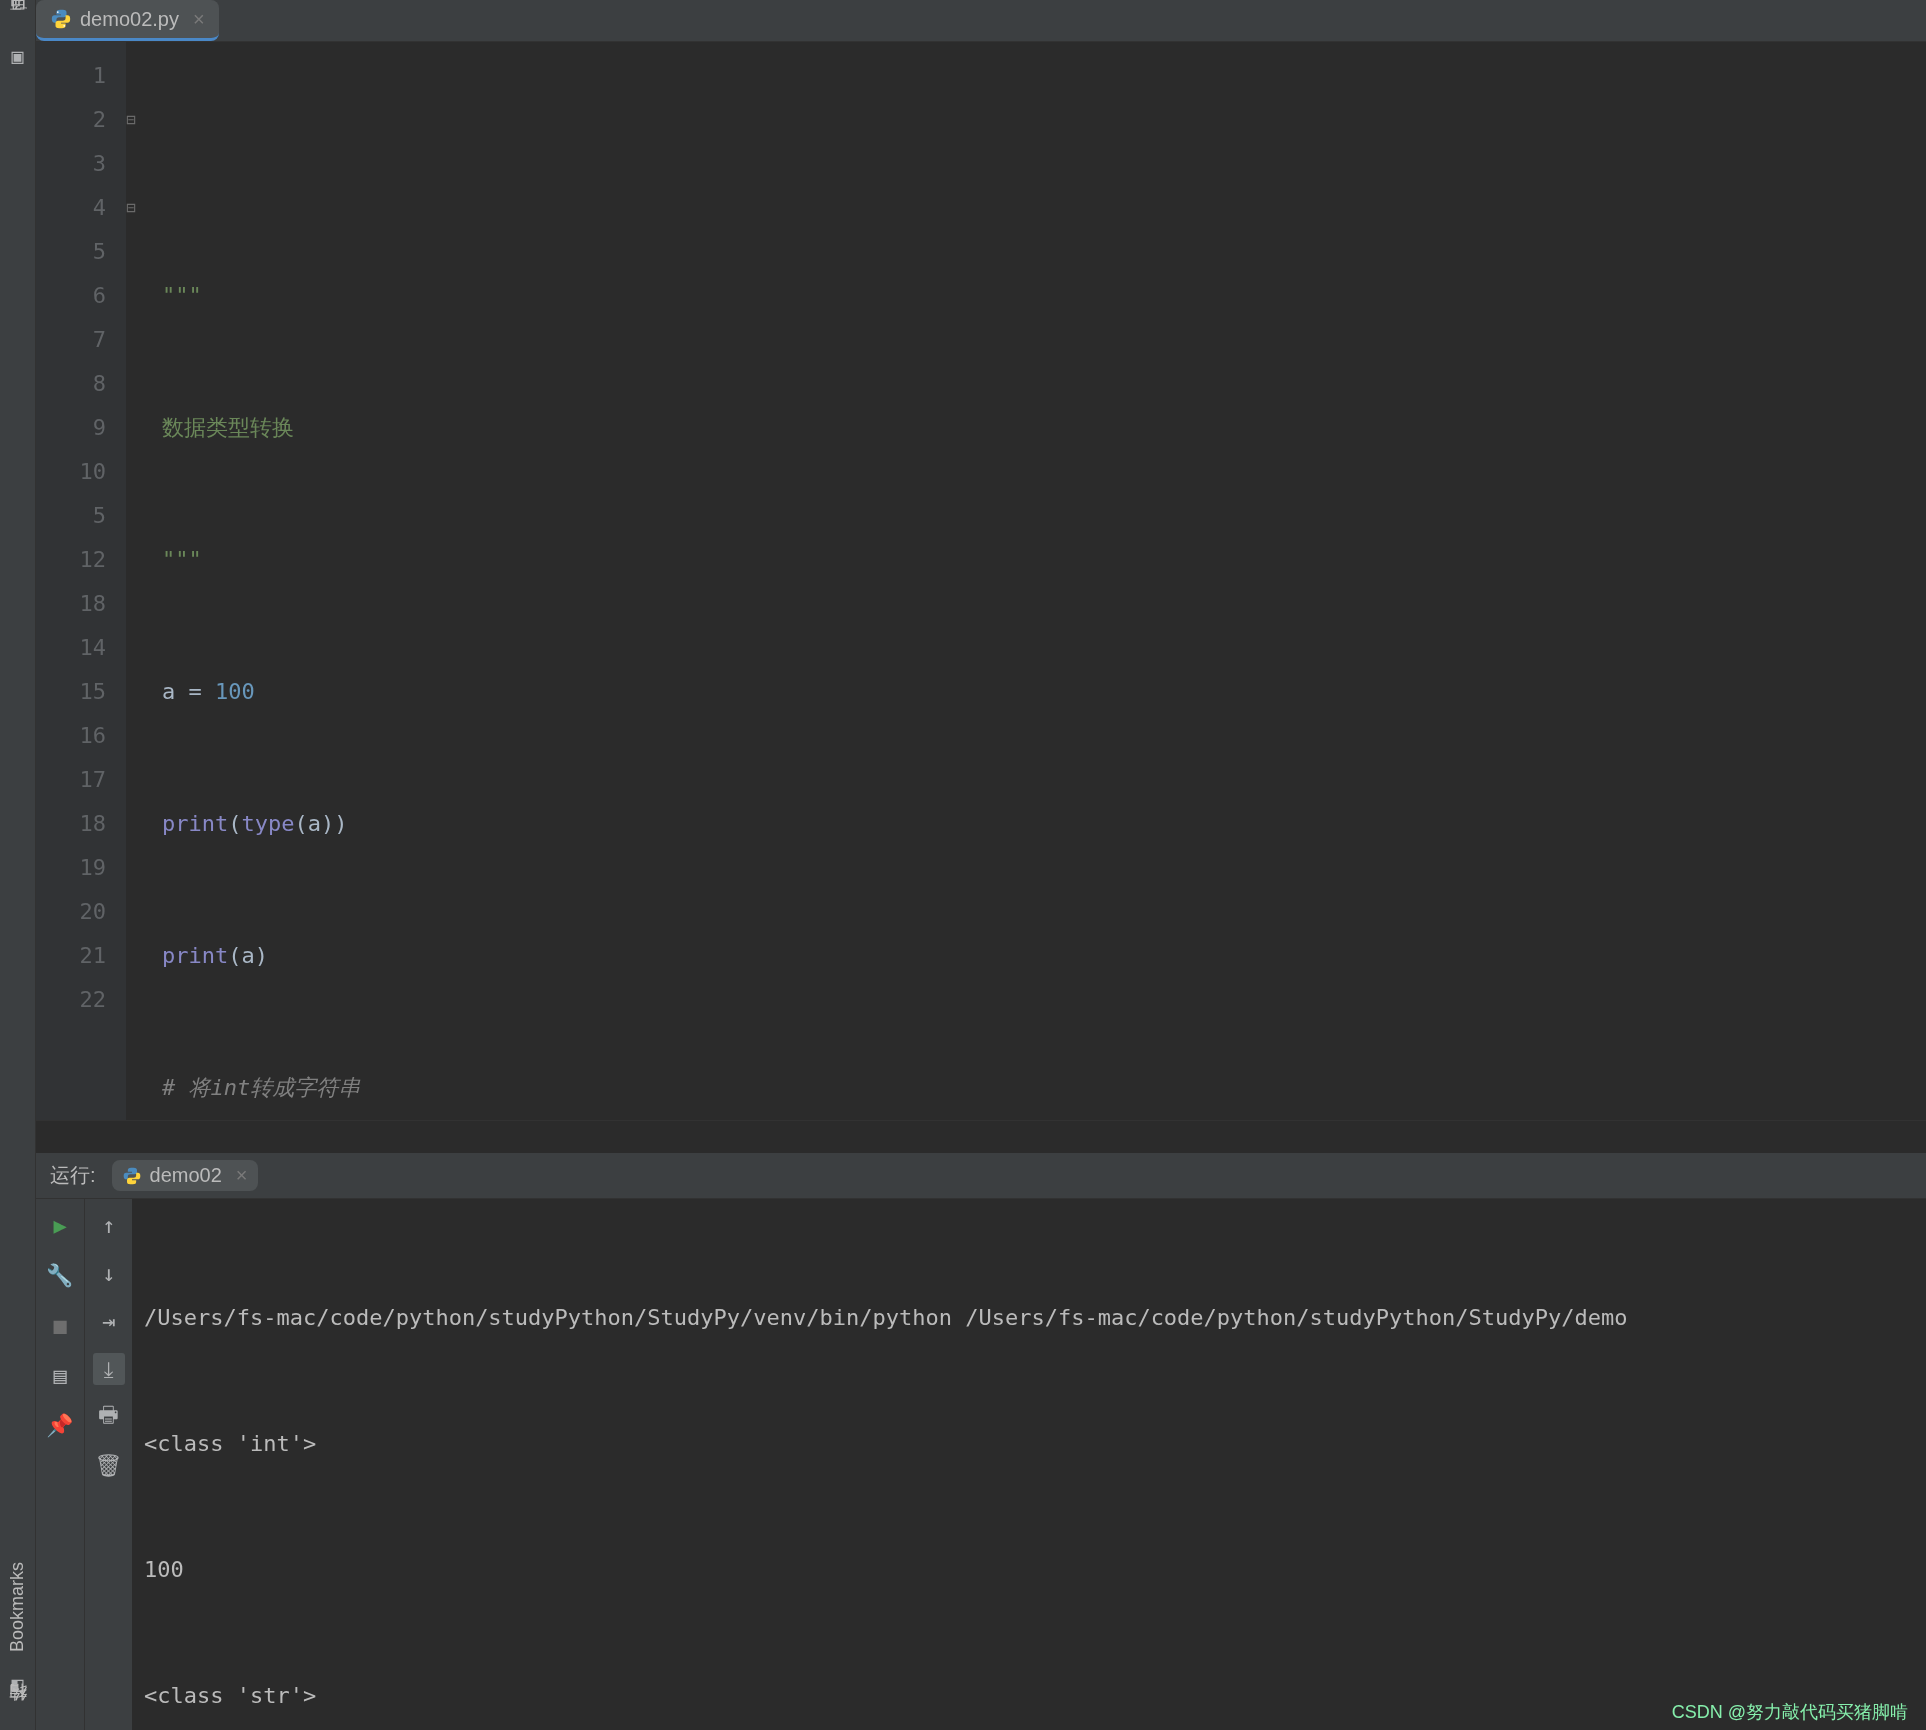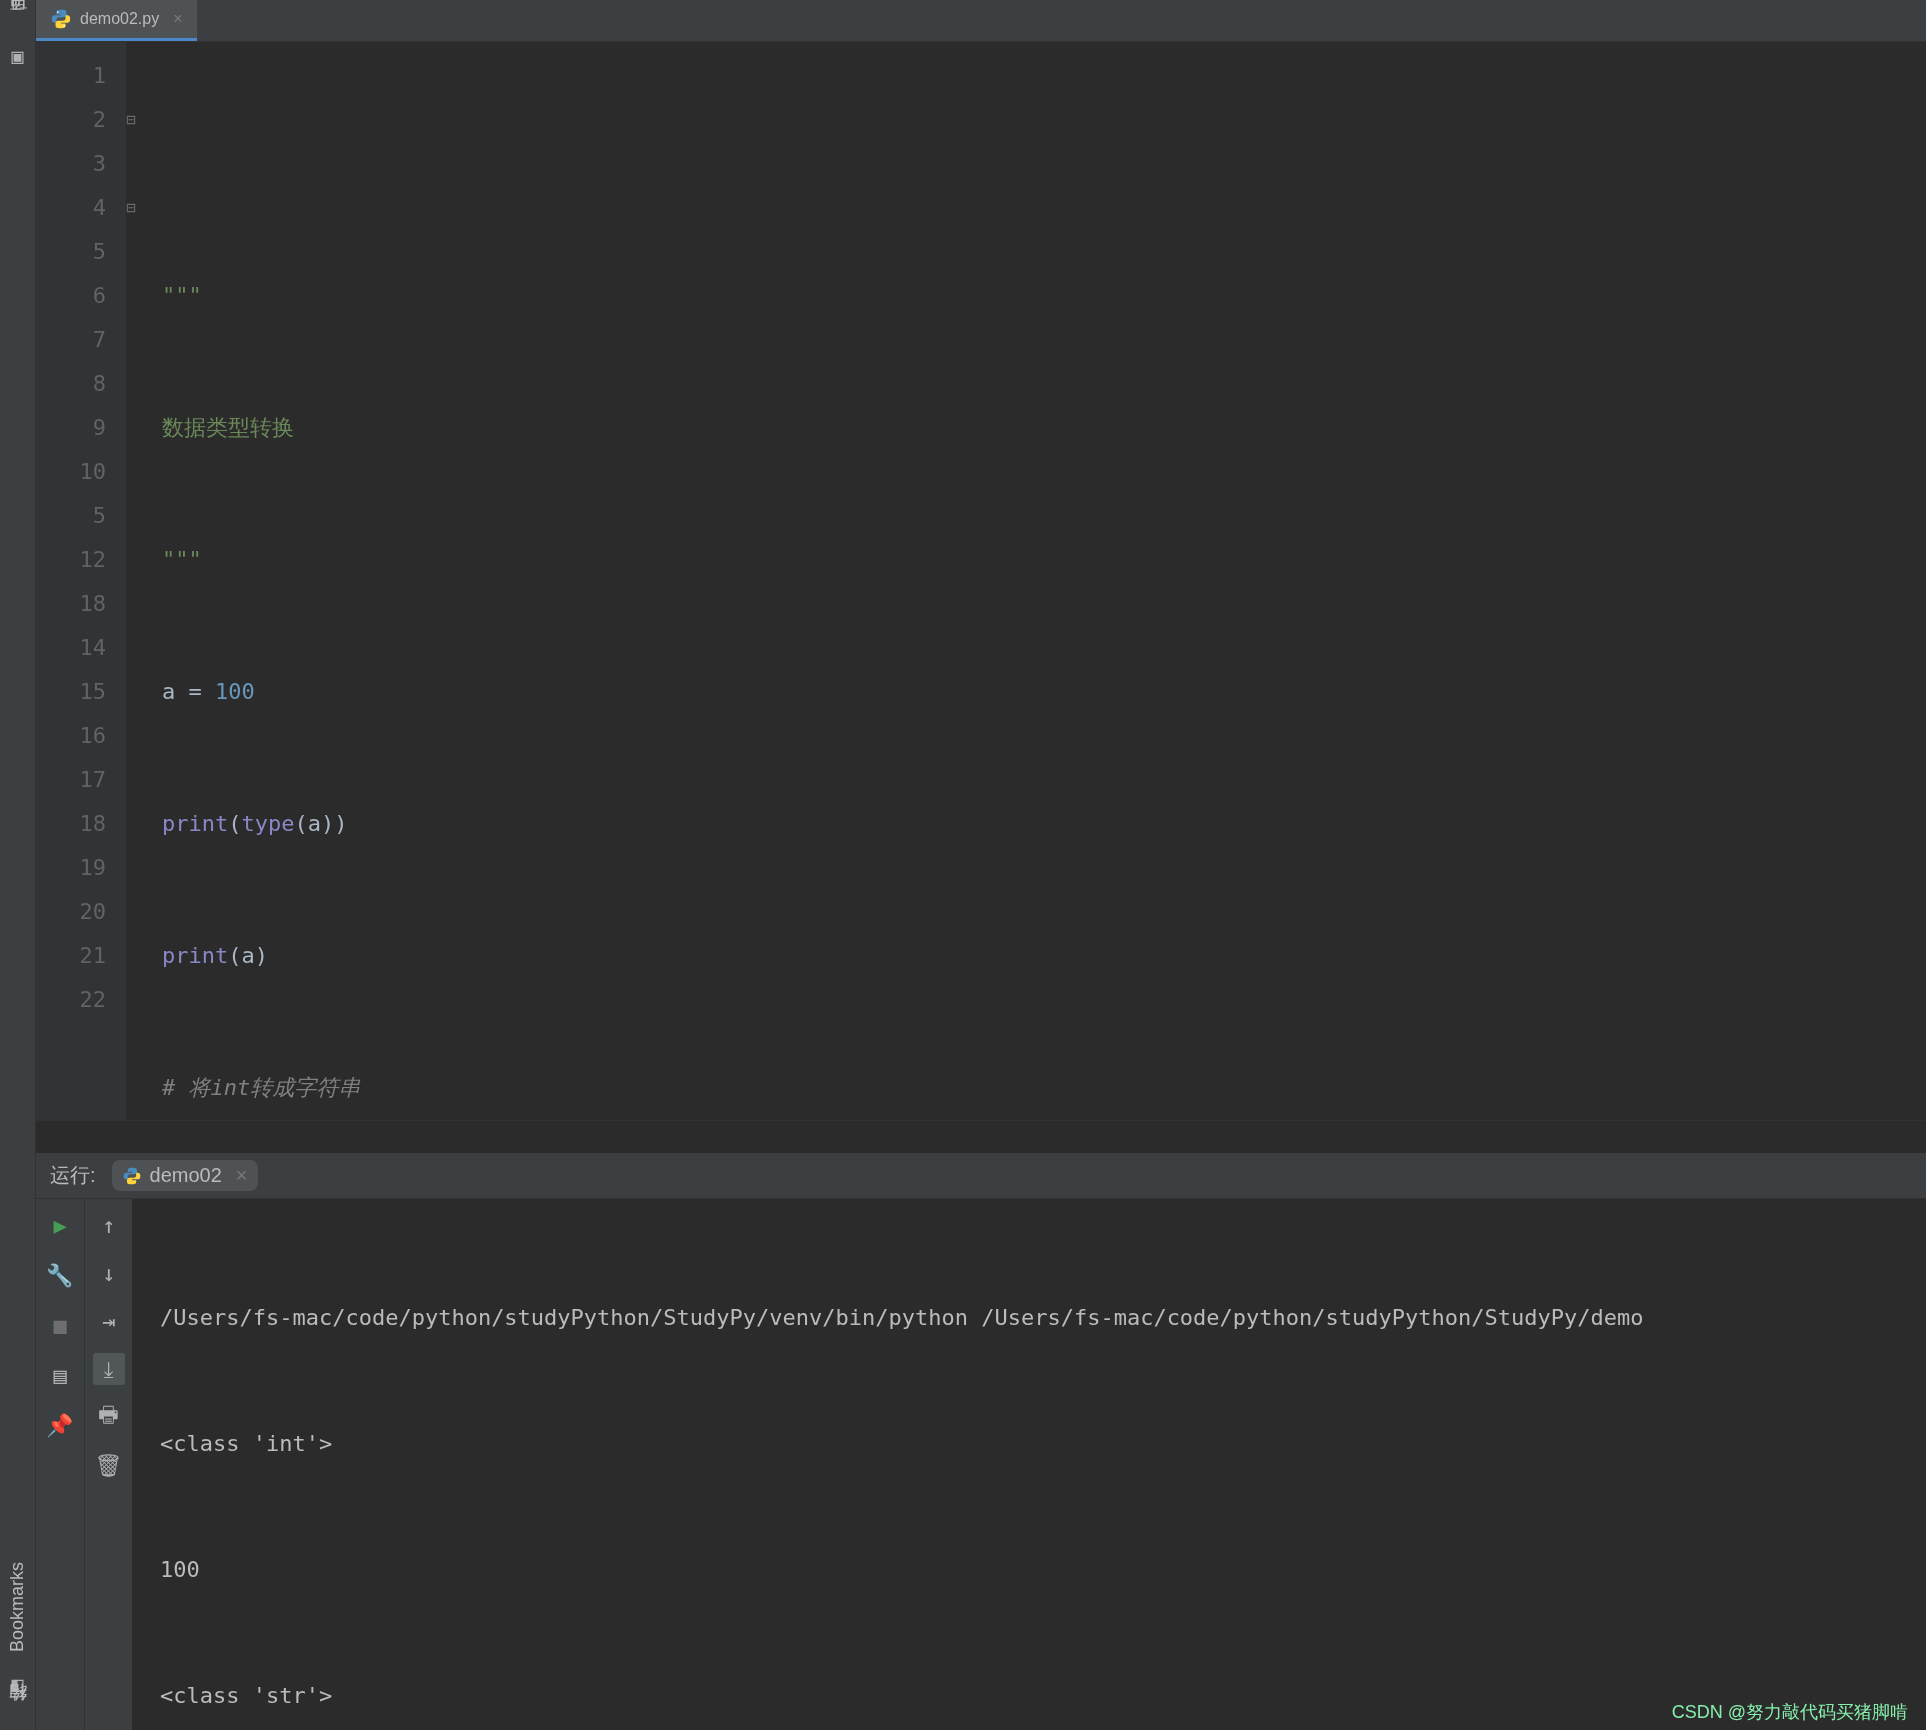--- a/index.html
+++ b/index.html
@@ -41,22 +41,23 @@
   border-bottom: 1px solid #323232;
 }
 .tab {
   display: flex;
   align-items: center;
   padding: 0 14px;
   background: #4e5254;
   border-bottom: 3px solid #4a88c7;
   color: #bbbbbb;
   font-family: sans-serif;
-  font-size: 16px;
+  font-size: 20px;
   gap: 8px;
+  border-radius: 8px;
 }
 .py-icon {
   width: 22px; height: 22px;
   display: inline-block;
 }
 .tab-close { color: #7a7a7a; margin-left: 6px; cursor: pointer; }
 .editor {
   flex: 1;
   display: flex;
   background: #2b2b2b;
@@ -148,21 +149,21 @@
   font-size: 22px;
   color: #afb1b3;
   border-left: 1px solid #323232;
 }
 .tb-btn { cursor: pointer; width: 32px; height: 32px; display:flex; align-items:center; justify-content:center; }
 .tb-btn.play { color: #499c54; }
 .tb-btn.stop { color: #6e6e6e; }
 .tb-btn.active { background: #515658; border-radius: 3px; }
 .console {
   flex: 1;
-  padding: 14px 28px;
+  padding: 14px 12px;
   font-size: 22px;
   line-height: 42px;
   white-space: pre;
   overflow: hidden;
   color: #bbbbbb;
 }
 .con-line { height: 42px; }
 .watermark {
   position: absolute;
   right: 18px;

